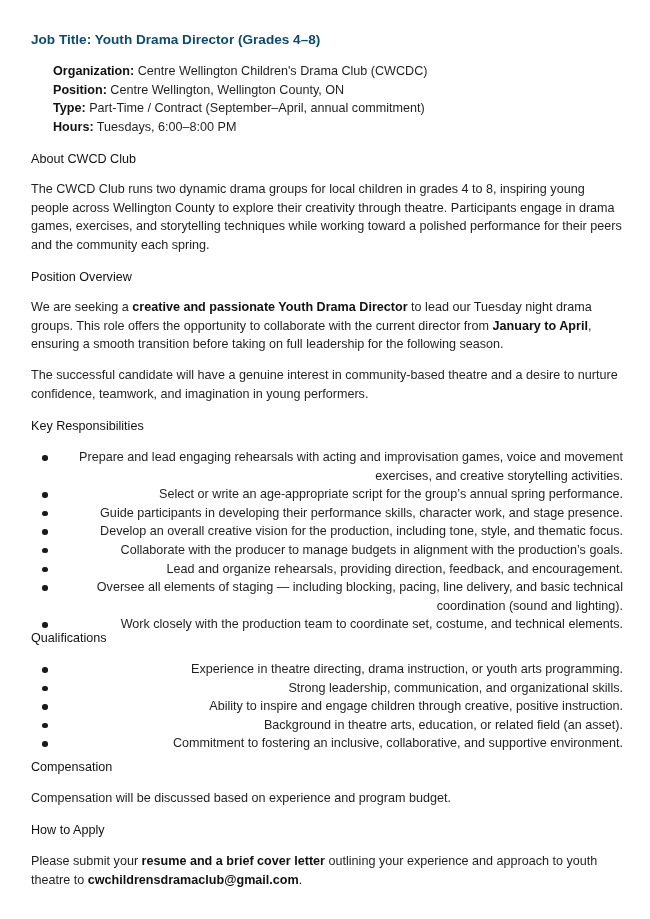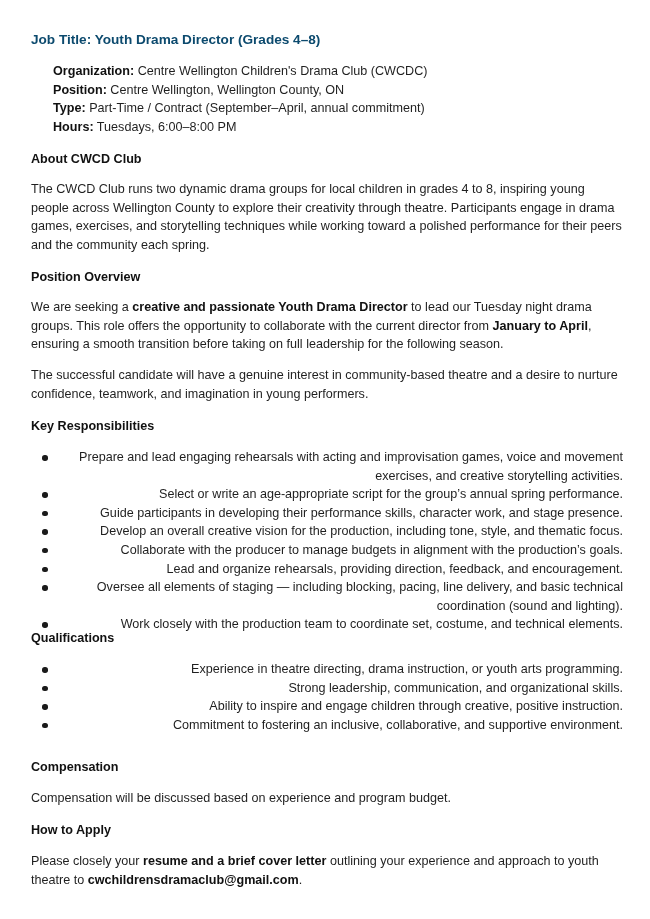--- a/index.html
+++ b/index.html
@@ -8,21 +8,21 @@
       font-family: "Liberation Sans", sans-serif;
       color: #1f1f1f;
       font-size: 12.6px;
       line-height: 18.6px;
     }
     .page { position: relative; padding: 0 31px 0 31px; }
     .title { position: absolute; top: 31px; left: 31px; font-weight: bold; font-size: 13.6px; color: #0c4a6e; }
     .meta { position: absolute; top: 62px; left: 31px; }
     .meta div { height: 18.6px; white-space: nowrap; }
     .meta b { color: #111; margin-left: 22px; }
-    .h { position: absolute; left: 31px; font-weight: bold; font-size: 12.6px; color: #111; }
+    .h { position: absolute; left: 31px; font-weight: normal; font-size: 12.6px; color: #111; }
     .p { position: absolute; left: 31px; width: 592px; }
     .p b { color: #111; }
     ul { position: absolute; left: 31px; width: 592px; margin: 0; padding: 0; list-style: none; }
     ul li { position: relative; padding-left: 26px; margin: 0; text-align: right; }
     ul li::before {
       content: ""; position: absolute; left: 11px; top: 7px;
       width: 5.5px; height: 5.5px; border-radius: 50%; background: #1a1a1a;
     }
   </style>
 </head>
@@ -55,21 +55,22 @@
     <li>Lead and organize rehearsals, providing direction, feedback, and encouragement.</li>
     <li>Oversee all elements of staging — including blocking, pacing, line delivery, and basic technical coordination (sound and lighting).</li>
     <li>Work closely with the production team to coordinate set, costume, and technical elements.</li>
   </ul>
 
   <div class="h" style="top:629px">Qualifications</div>
   <ul style="top:660px">
     <li>Experience in theatre directing, drama instruction, or youth arts programming.</li>
     <li>Strong leadership, communication, and organizational skills.</li>
     <li>Ability to inspire and engage children through creative, positive instruction.</li>
+    <li>Background in theatre arts, education, or related field (an asset).</li>
     <li>Commitment to fostering an inclusive, collaborative, and supportive environment.</li>
   </ul>
 
   <div class="h" style="top:758px">Compensation</div>
   <div class="p" style="top:789px">Compensation will be discussed based on experience and program budget.</div>
 
   <div class="h" style="top:821px">How to Apply</div>
-  <div class="p" style="top:852px"><span>Please closely your </span><b>resume and a brief cover letter</b><span> outlining your experience and approach to youth theatre to </span><b>cwchildrensdramaclub@gmail.com</b><span>.</span></div>
+  <div class="p" style="top:852px"><span>Please submit your </span><b>resume and a brief cover letter</b><span> outlining your experience and approach to youth theatre to </span><b>cwchildrensdramaclub@gmail.com</b><span>.</span></div>
 </div>
 
 </body></html>

